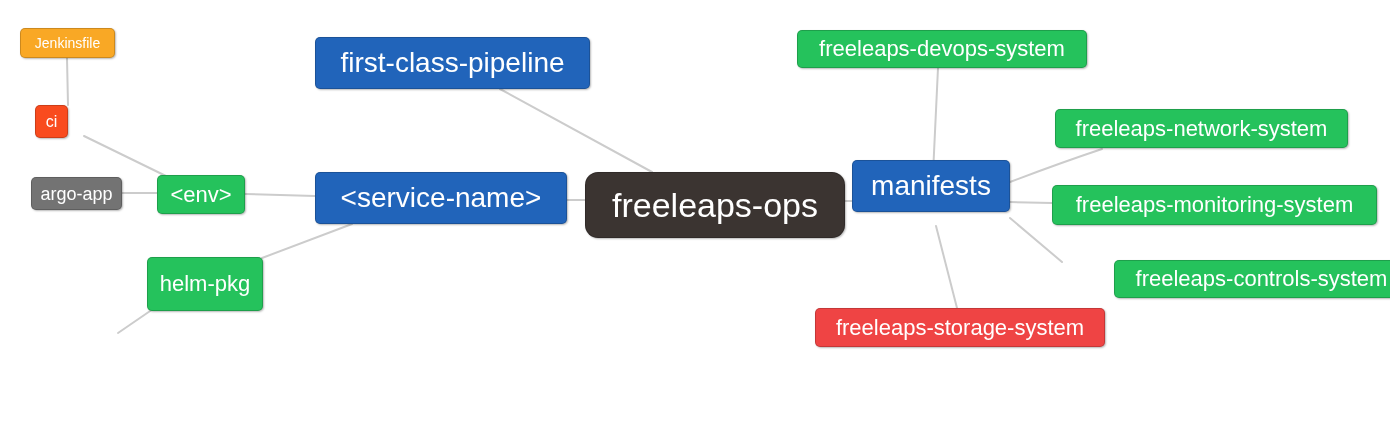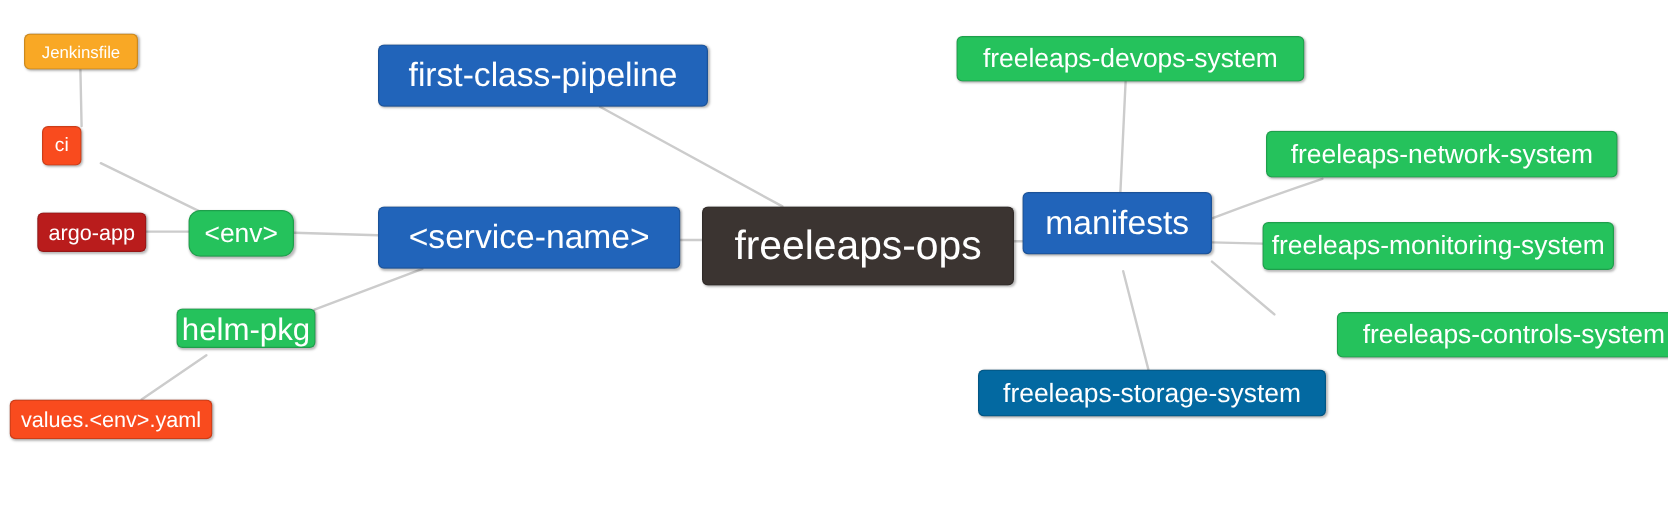--- a/index.html
+++ b/index.html
@@ -41,27 +41,27 @@
     line-height: 1;
     text-align: center;
   }
   
   .n-jenkinsfile      { left: 20px;   top: 28px;  width: 95px;  height: 30px; font-size: 14px; }
   .n-ci               { left: 35px;   top: 105px; width: 33px;  height: 33px; font-size: 16px; }
   .n-argo-app         { left: 31px;   top: 177px; width: 91px;  height: 33px; font-size: 18px; }
   .n-env              { left: 157px;  top: 175px; width: 88px;  height: 39px; font-size: 22px; }
   .n-first-class      { left: 315px;  top: 37px;  width: 275px; height: 52px; font-size: 28px; }
   .n-service-name     { left: 315px;  top: 172px; width: 252px; height: 52px; font-size: 28px; }
-  .n-freeleaps-ops    { left: 585px;  top: 172px; width: 260px; height: 66px; font-size: 34px; }
+  .n-freeleaps-ops    { left: 585px;  top: 172px; width: 260px; height: 66px; font-size: 34px; border-radius: 13px; }
   .n-manifests        { left: 852px;  top: 160px; width: 158px; height: 52px; font-size: 28px; }
-  .n-helm-pkg         { left: 147px;  top: 257px; width: 116px; height: 33px; font-size: 26px; }
+  .n-helm-pkg         { left: 147px;  top: 257px; width: 116px; height: 54px; font-size: 22px; }
   .n-values-env-yaml  { left: 8px;    top: 333px; width: 169px; height: 33px; font-size: 18px; }
   .n-devops-system    { left: 797px;  top: 30px;  width: 290px; height: 38px; font-size: 22px; }
   .n-network-system   { left: 1055px; top: 109px; width: 293px; height: 39px; font-size: 22px; }
-  .n-monitoring-system{ left: 1052px; top: 185px; width: 293px; height: 40px; font-size: 22px; justify-content: center; }
+  .n-monitoring-system{ left: 1052px; top: 185px; width: 325px; height: 40px; font-size: 22px; justify-content: center; }
   .n-controls-system  { left: 1114px; top: 260px; width: 295px; height: 38px; font-size: 22px; }
   .n-storage-system   { left: 815px;  top: 308px; width: 290px; height: 39px; font-size: 22px; }
 </style>
 </head>
 <body>
 
 <div class="canvas">
 
   <svg class="edges">
     <line class="edge" x1="67" y1="58" x2="68" y2="105"></line>
@@ -81,25 +81,25 @@
   </svg>
 
   <div class="node n-jenkinsfile" style="background-color: rgb(249, 168, 37);">
     <span>Jenkinsfile</span>
   </div>
 
   <div class="node n-ci" style="background-color: rgb(249, 75, 30);">
     <span>ci</span>
   </div>
 
-  <div class="node n-argo-app" style="background-color: #b91c1c;">
+  <div class="node n-argo-app" style="background-color: #737373;">
     <span>argo-app</span>
   </div>
 
-  <div class="node n-env" style="background-color: rgb(37, 194, 92); border-radius: 10px;">
+  <div class="node n-env" style="background-color: rgb(37, 194, 92);">
     <span>&lt;env&gt;</span>
   </div>
 
   <div class="node n-service-name" style="background-color: rgb(33, 100, 186);">
     <span>&lt;service-name&gt;</span>
   </div>
 
   <div class="node n-first-class" style="background-color: rgb(33, 100, 186);">
     <span>first-class-pipeline</span>
   </div>
@@ -109,37 +109,34 @@
   </div>
 
   <div class="node n-manifests" style="background-color: rgb(33, 100, 186);">
     <span>manifests</span>
   </div>
 
   <div class="node n-helm-pkg" style="background-color: rgb(37, 194, 92);">
     <span>helm-pkg</span>
   </div>
 
-  <div class="node n-values-env-yaml" style="background-color: rgb(249, 75, 30);">
-    <span>values.&lt;env&gt;.yaml</span>
-  </div>
 
   <div class="node n-devops-system" style="background-color: rgb(37, 194, 92);">
     <span>freeleaps-devops-system</span>
   </div>
 
   <div class="node n-network-system" style="background-color: rgb(37, 194, 92);">
     <span>freeleaps-network-system</span>
   </div>
 
   <div class="node n-monitoring-system" style="background-color: rgb(37, 194, 92);">
     <span>freeleaps-monitoring-system</span>
   </div>
 
   <div class="node n-controls-system" style="background-color: rgb(37, 194, 92);">
     <span>freeleaps-controls-system</span>
   </div>
 
-  <div class="node n-storage-system" style="background-color: #0369a1;">
+  <div class="node n-storage-system" style="background-color: #ef4444;">
     <span>freeleaps-storage-system</span>
   </div>
 
 </div>
 
 </body></html>

